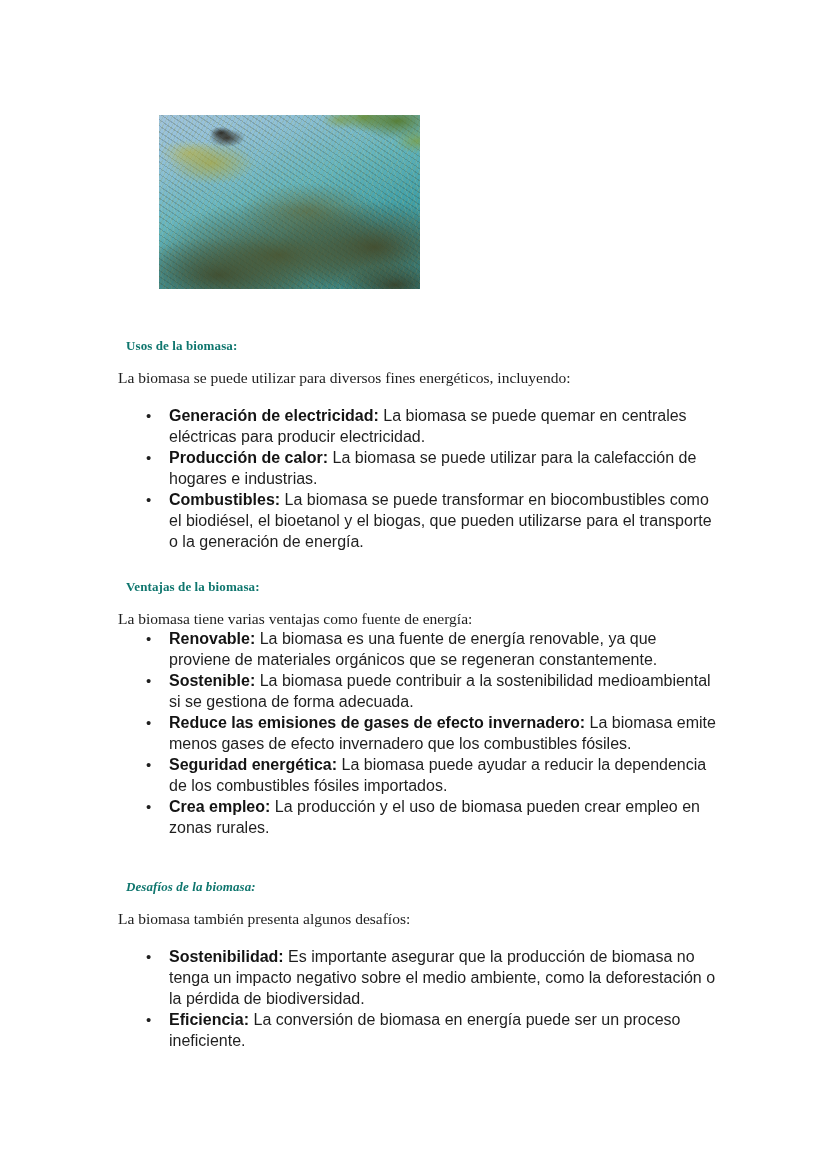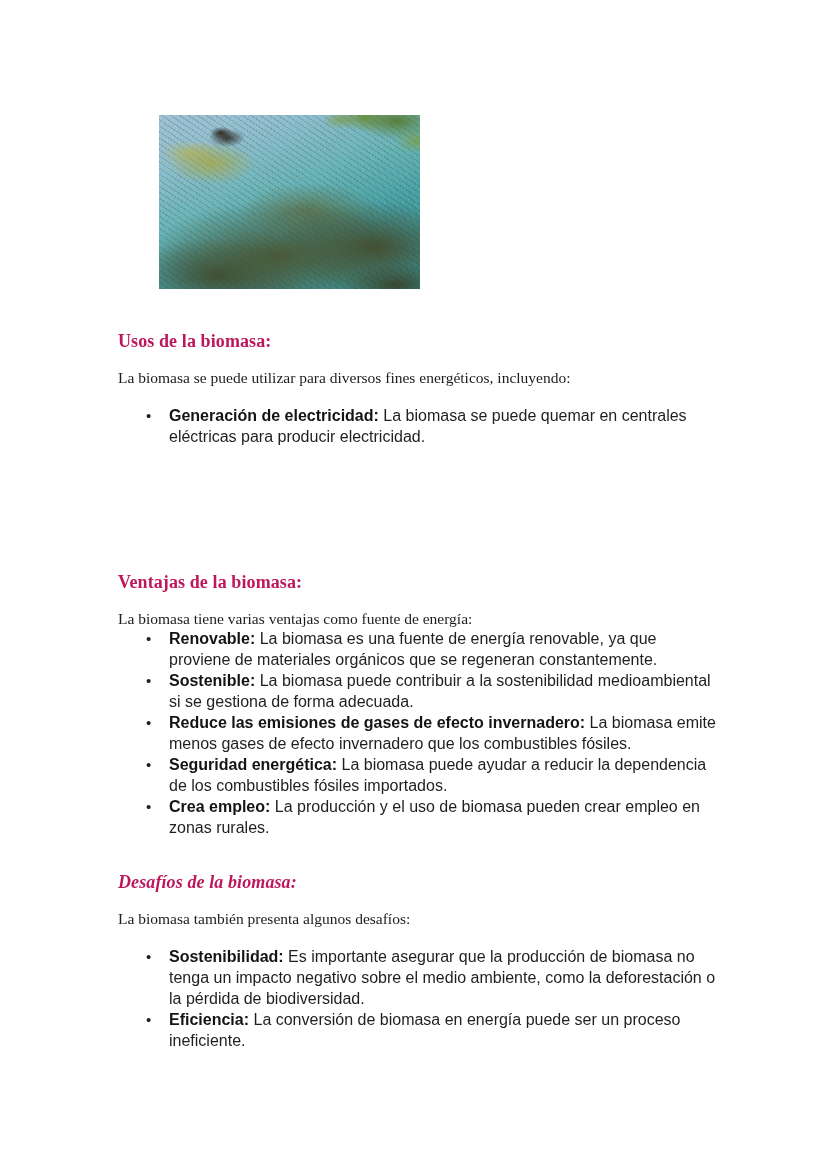--- a/index.html
+++ b/index.html
@@ -56,24 +56,24 @@
 
   
   .doc-body {
     position: absolute;
     left: 118px;
     top: 0;
     width: 600px;
   }
   .h-sec {
     font-family: "Liberation Serif", "DejaVu Serif", serif;
-    font-size: 18px;
+    font-size: 13px;
     font-weight: bold;
-    color: #be185d;
-    margin: 0;
+    color: #0f766e;
+    margin: 8px;
     line-height: 1.3;
     letter-spacing: 0.1px;
   }
   .p-intro {
     font-family: "Liberation Serif", "DejaVu Serif", serif;
     font-size: 15.5px;
     font-weight: normal;
     color: #1c1c1c;
     margin: 0;
     line-height: 1.3;
@@ -128,20 +128,26 @@
   </figure>
 
   <div class="doc-body">
 
     <h2 class="h-sec blk" id="blk-h1">Usos de la biomasa:</h2>
     <p class="p-intro blk" id="blk-p1">La biomasa se puede utilizar para diversos fines energéticos, incluyendo:</p>
     <ul class="bullets blk" id="blk-ul1">
       <li>
         <span class="b-term">Generación de electricidad:</span><span> La biomasa se puede quemar en centrales eléctricas para producir electricidad.</span>
       </li>
+      <li>
+        <span class="b-term">Producción de calor:</span><span> La biomasa se puede utilizar para la calefacción de hogares e industrias.</span>
+      </li>
+      <li>
+        <span class="b-term">Combustibles:</span><span> La biomasa se puede transformar en biocombustibles como el biodiésel, el bioetanol y el biogas, que pueden utilizarse para el transporte o la generación de energía.</span>
+      </li>
     </ul>
 
     <h2 class="h-sec blk" id="blk-h2">Ventajas de la biomasa:</h2>
     <p class="p-intro blk" id="blk-p2">La biomasa tiene varias ventajas como fuente de energía:</p>
     <ul class="bullets blk" id="blk-ul2">
       <li>
         <span class="b-term">Renovable:</span><span> La biomasa es una fuente de energía renovable, ya que proviene de materiales orgánicos que se regeneran constantemente.</span>
       </li>
       <li>
         <span class="b-term">Sostenible:</span><span> La biomasa puede contribuir a la sostenibilidad medioambiental si se gestiona de forma adecuada.</span>

